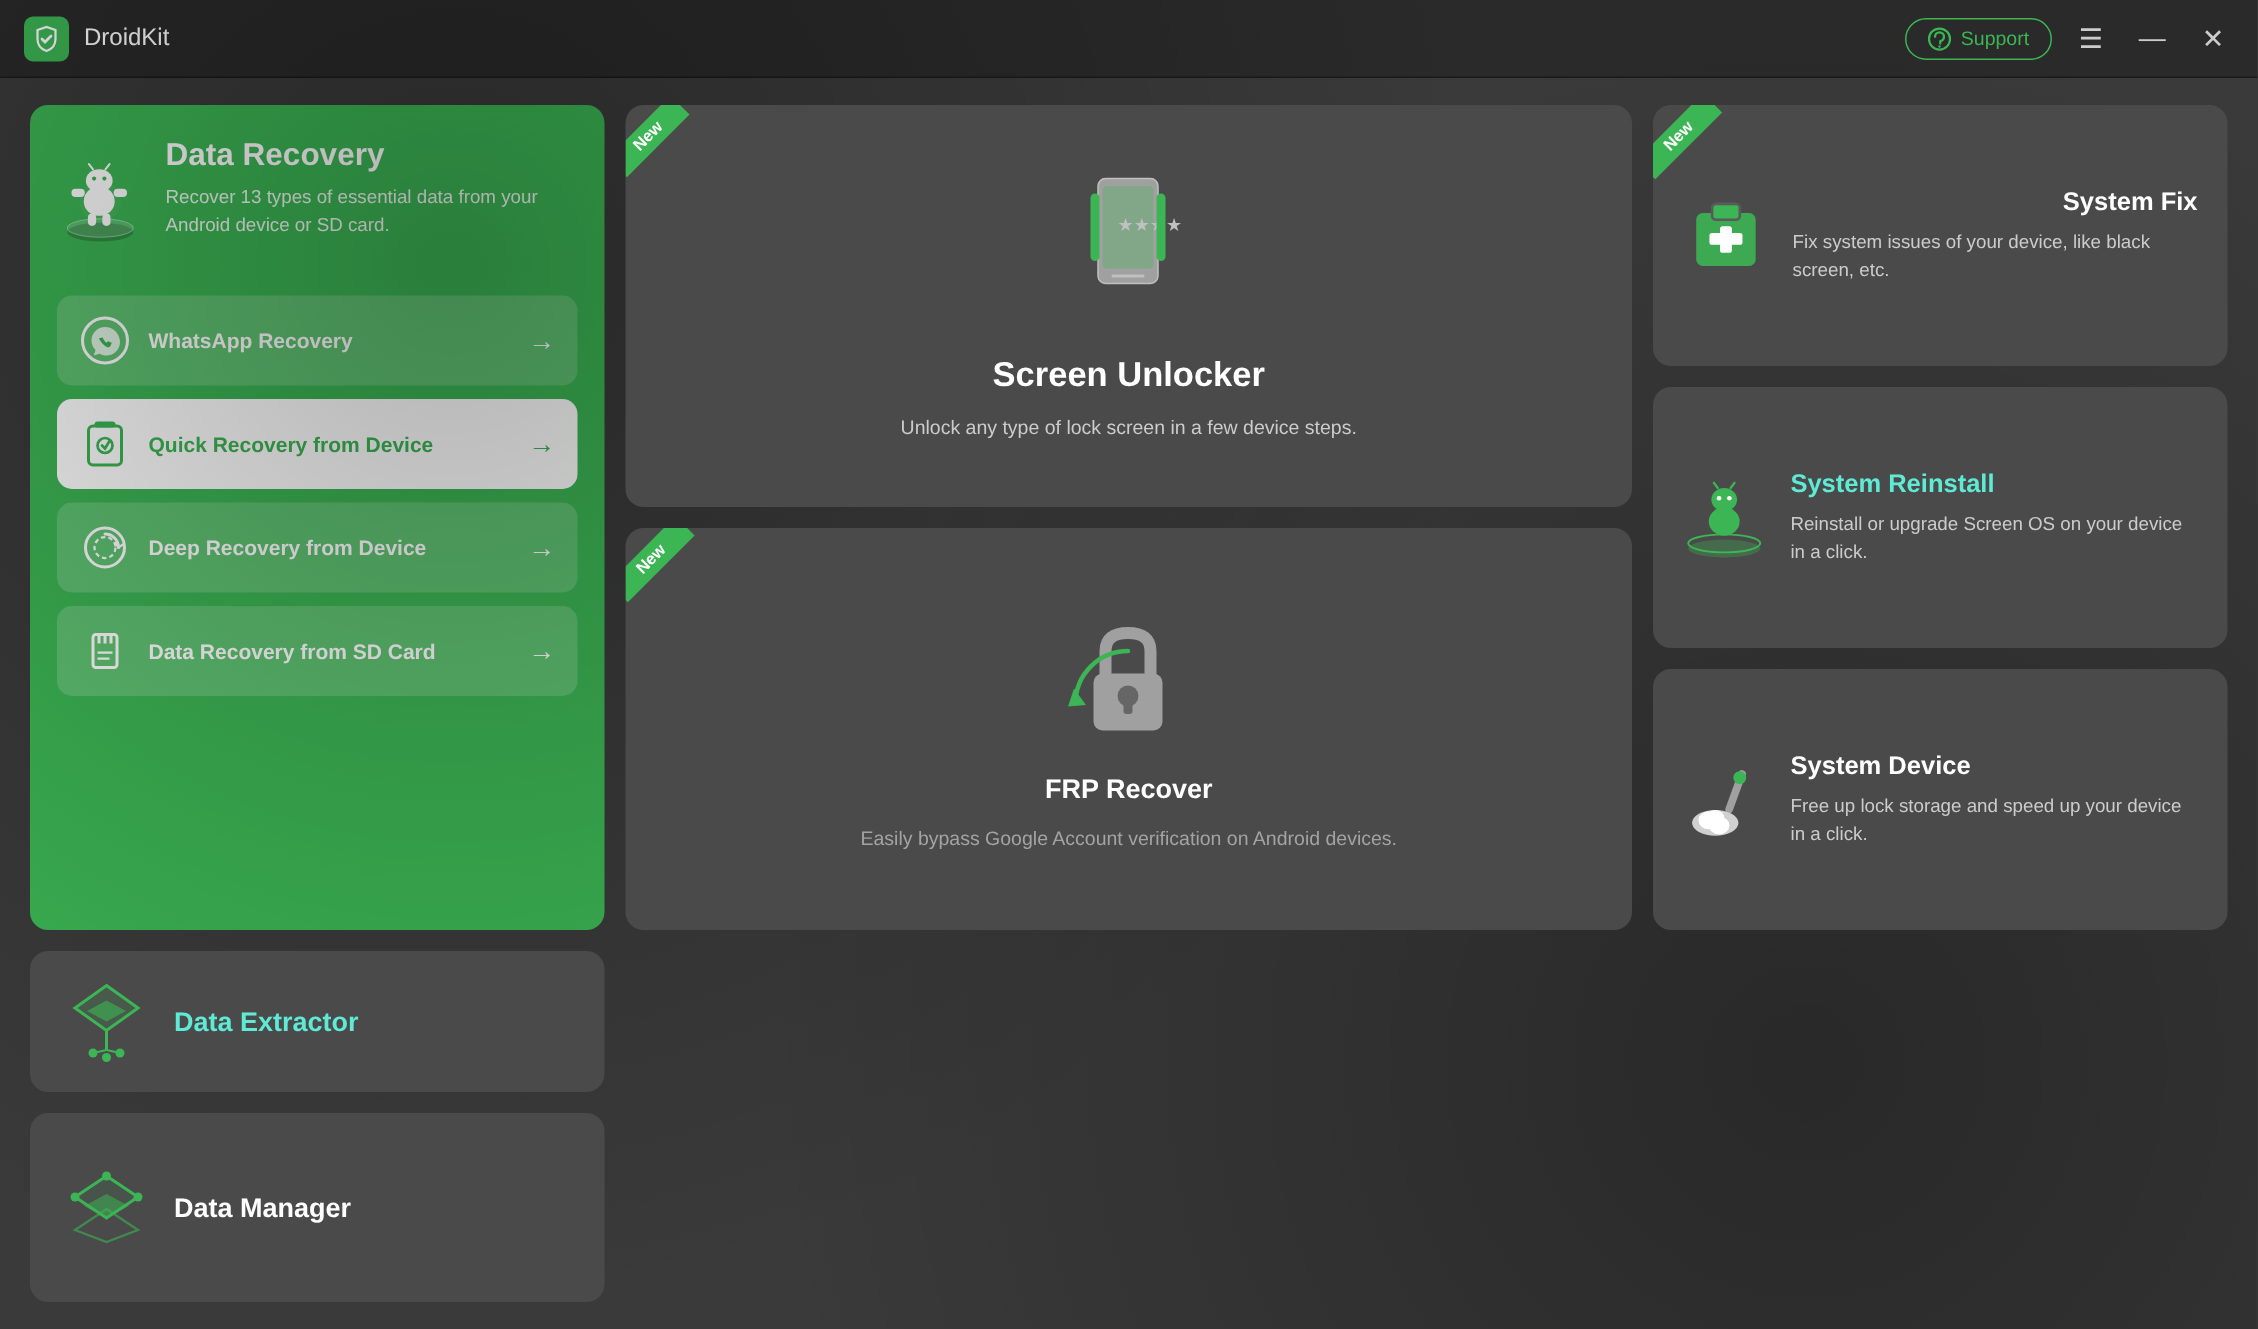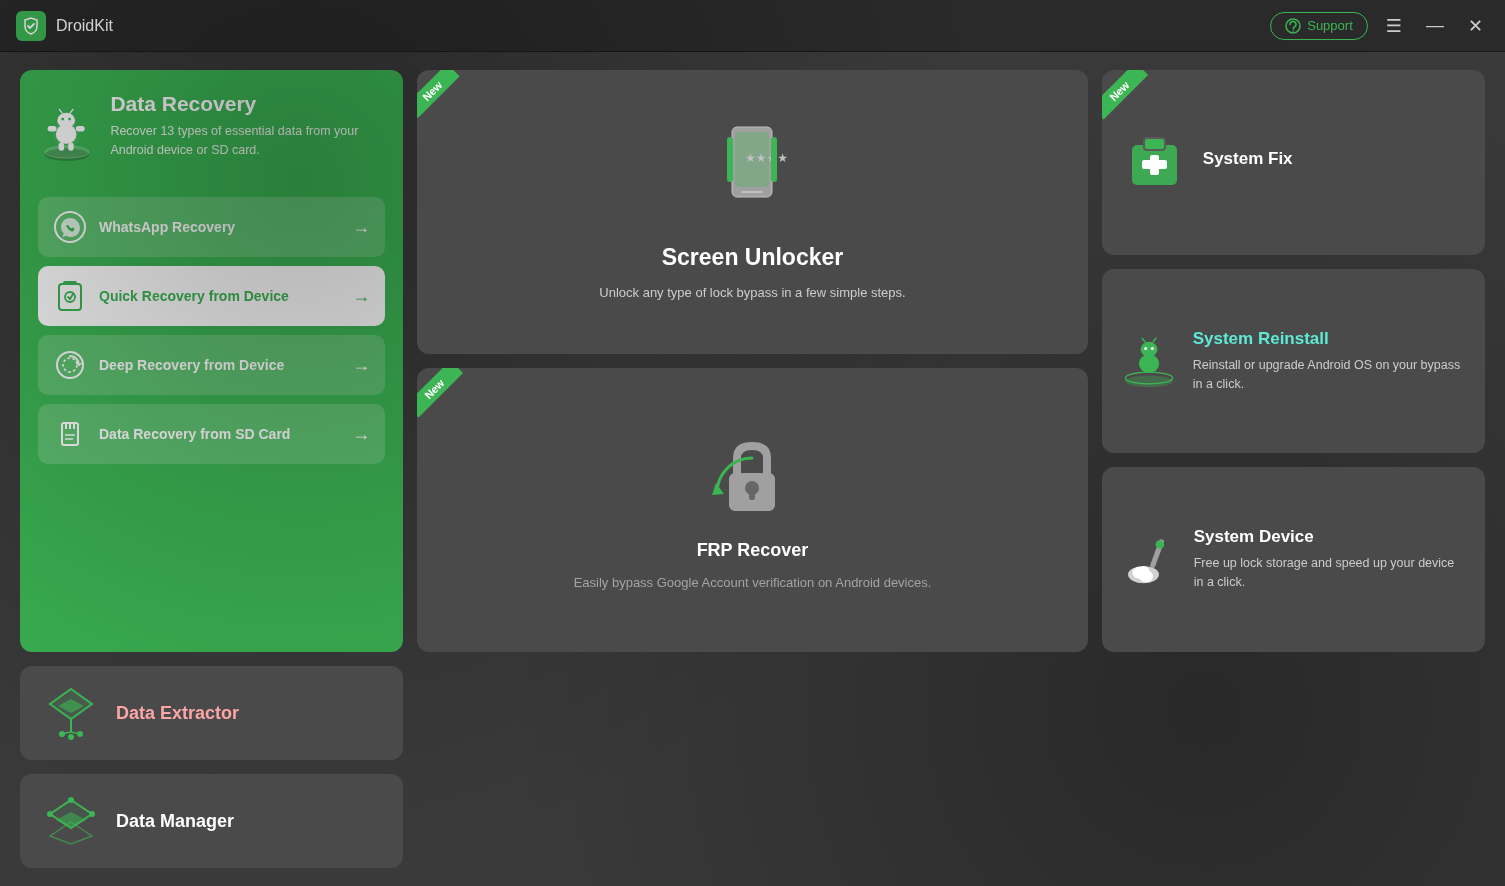--- a/index.html
+++ b/index.html
@@ -198,21 +198,21 @@
       <rect x="28" y="10" width="34" height="55" rx="3" fill="#3cb554" opacity="0.3"></rect>
 
       <text x="38" y="40" fill="#c0c0c0" font-size="12">★★★★</text>
 
       <rect x="20" y="15" width="6" height="45" rx="3" fill="#3cb554"></rect>
       <rect x="64" y="15" width="6" height="45" rx="3" fill="#3cb554"></rect>
 
       <line x1="35" y1="70" x2="55" y2="70" stroke="#c0c0c0" stroke-width="2" stroke-linecap="round"></line>
     </svg>
     <div class="card-title">Screen Unlocker</div>
-    <div class="card-desc">Unlock any type of lock bypass in a few simple steps.</div>
+    <div class="card-desc">Unlock any type of lock screen in a few device steps.</div>
   </div>
 
   <div style="background:#3cb554; border-radius:12px; grid-row: 1 / 3; display:flex; flex-direction:column; padding:22px 18px 18px 18px; cursor:pointer;">
 
     <div style="display:flex; align-items:flex-start; gap:14px; margin-bottom:20px;">
 
       <svg width="85" height="85" viewBox="0 0 85 85">
 
         <ellipse cx="42" cy="72" rx="32" ry="9" fill="rgba(0,0,0,0.2)"></ellipse>
         <ellipse cx="42" cy="68" rx="32" ry="9" fill="rgba(255,255,255,0.15)" stroke="rgba(255,255,255,0.4)" stroke-width="1"></ellipse>
@@ -300,41 +300,42 @@
       <svg width="65" height="65" viewBox="0 0 65 65">
 
         <rect x="10" y="15" width="45" height="40" rx="5" fill="#3cb554" opacity="0.9"></rect>
         <rect x="22" y="8" width="21" height="12" rx="3" fill="#3cb554" stroke="#5a5a5a" stroke-width="2"></rect>
 
         <rect x="28" y="25" width="9" height="20" rx="2" fill="white"></rect>
         <rect x="20" y="30" width="25" height="9" rx="2" fill="white"></rect>
       </svg>
       <div>
         <div class="card-title" style="color:white; font-size:17px; font-weight:bold; margin-bottom:7px;text-align:right;">System Fix</div>
+        <div class="card-desc" style="color:#ccc; font-size:12.5px; line-height:1.5;">Fix system issues of your device, like black screen, etc.</div>
       </div>
     </div>
 
     <div class="right-card">
       <svg width="65" height="65" viewBox="0 0 65 65">
 
         <ellipse cx="32" cy="56" rx="28" ry="7" fill="#3cb554" opacity="0.3"></ellipse>
         <ellipse cx="32" cy="52" rx="28" ry="7" fill="none" stroke="#3cb554" stroke-width="1.5"></ellipse>
 
         <rect x="20" y="24" width="24" height="22" rx="12" fill="#3cb554"></rect>
         <ellipse cx="32" cy="18" rx="10" ry="9" fill="#3cb554"></ellipse>
 
         <circle cx="28" cy="17" r="1.8" fill="white"></circle>
         <circle cx="36" cy="17" r="1.8" fill="white"></circle>
 
         <line x1="27" y1="9" x2="24" y2="5" stroke="#3cb554" stroke-width="1.8" stroke-linecap="round"></line>
         <line x1="37" y1="9" x2="40" y2="5" stroke="#3cb554" stroke-width="1.8" stroke-linecap="round"></line>
       </svg>
       <div>
         <div class="card-title" style="color:#5eead4; font-size:17px; font-weight:bold; margin-bottom:7px;">System Reinstall</div>
-        <div class="card-desc" style="color:#ccc; font-size:12.5px; line-height:1.5;">Reinstall or upgrade Android OS on your bypass in a click.</div>
+        <div class="card-desc" style="color:#ccc; font-size:12.5px; line-height:1.5;">Reinstall or upgrade Screen OS on your device in a click.</div>
       </div>
     </div>
 
     <div class="right-card">
       <svg width="65" height="65" viewBox="0 0 65 65">
 
         <rect x="38" y="8" width="6" height="35" rx="3" fill="#a0a0a0" transform="rotate(20 40 25)"></rect>
 
         <ellipse cx="25" cy="50" rx="18" ry="10" fill="#d0d0d0"></ellipse>
         <ellipse cx="20" cy="48" rx="8" ry="7" fill="white"></ellipse>
@@ -382,24 +383,24 @@
         <polygon points="29,15 42,22 29,29 16,22" fill="#3cb554" opacity="0.6"></polygon>
 
         <line x1="29" y1="35" x2="29" y2="48" stroke="#3cb554" stroke-width="2"></line>
 
         <circle cx="20" cy="50" r="3" fill="#3cb554"></circle>
         <circle cx="29" cy="53" r="3" fill="#3cb554"></circle>
         <circle cx="38" cy="50" r="3" fill="#3cb554"></circle>
         <line x1="20" y1="50" x2="29" y2="48" stroke="#3cb554" stroke-width="1.5"></line>
         <line x1="38" y1="50" x2="29" y2="48" stroke="#3cb554" stroke-width="1.5"></line>
       </svg>
-      <div class="card-title" style="color:#fca5a5; font-size:18px; font-weight:bold;">Data Extractor</div>
-    </div>
-
-    <div class="card" style="background:#4a4a4a; border-radius:12px; display:flex; align-items:center; gap:16px; padding:18px 22px; flex:1; cursor:pointer;">
+      <div class="card-title" style="color:#5eead4; font-size:18px; font-weight:bold;">Data Extractor</div>
+    </div>
+
+    <div class="card" style="background:#4a4a4a; border-radius:12px; display:flex; align-items:center; gap:16px; padding:34px 22px; flex:1; cursor:pointer;">
       <svg width="58" height="58" viewBox="0 0 58 58">
 
         <polygon points="29,8 50,22 29,36 8,22" fill="none" stroke="#3cb554" stroke-width="2"></polygon>
         <polygon points="29,8 50,22 29,36 8,22" fill="#3cb554" opacity="0.1"></polygon>
         <polygon points="29,20 44,28 29,36 14,28" fill="#3cb554" opacity="0.5"></polygon>
 
         <polygon points="29,30 50,44 29,52 8,44" fill="none" stroke="#3cb554" stroke-width="1.5" opacity="0.6"></polygon>
 
         <circle cx="29" cy="8" r="3" fill="#3cb554"></circle>
         <circle cx="50" cy="22" r="3" fill="#3cb554"></circle>

